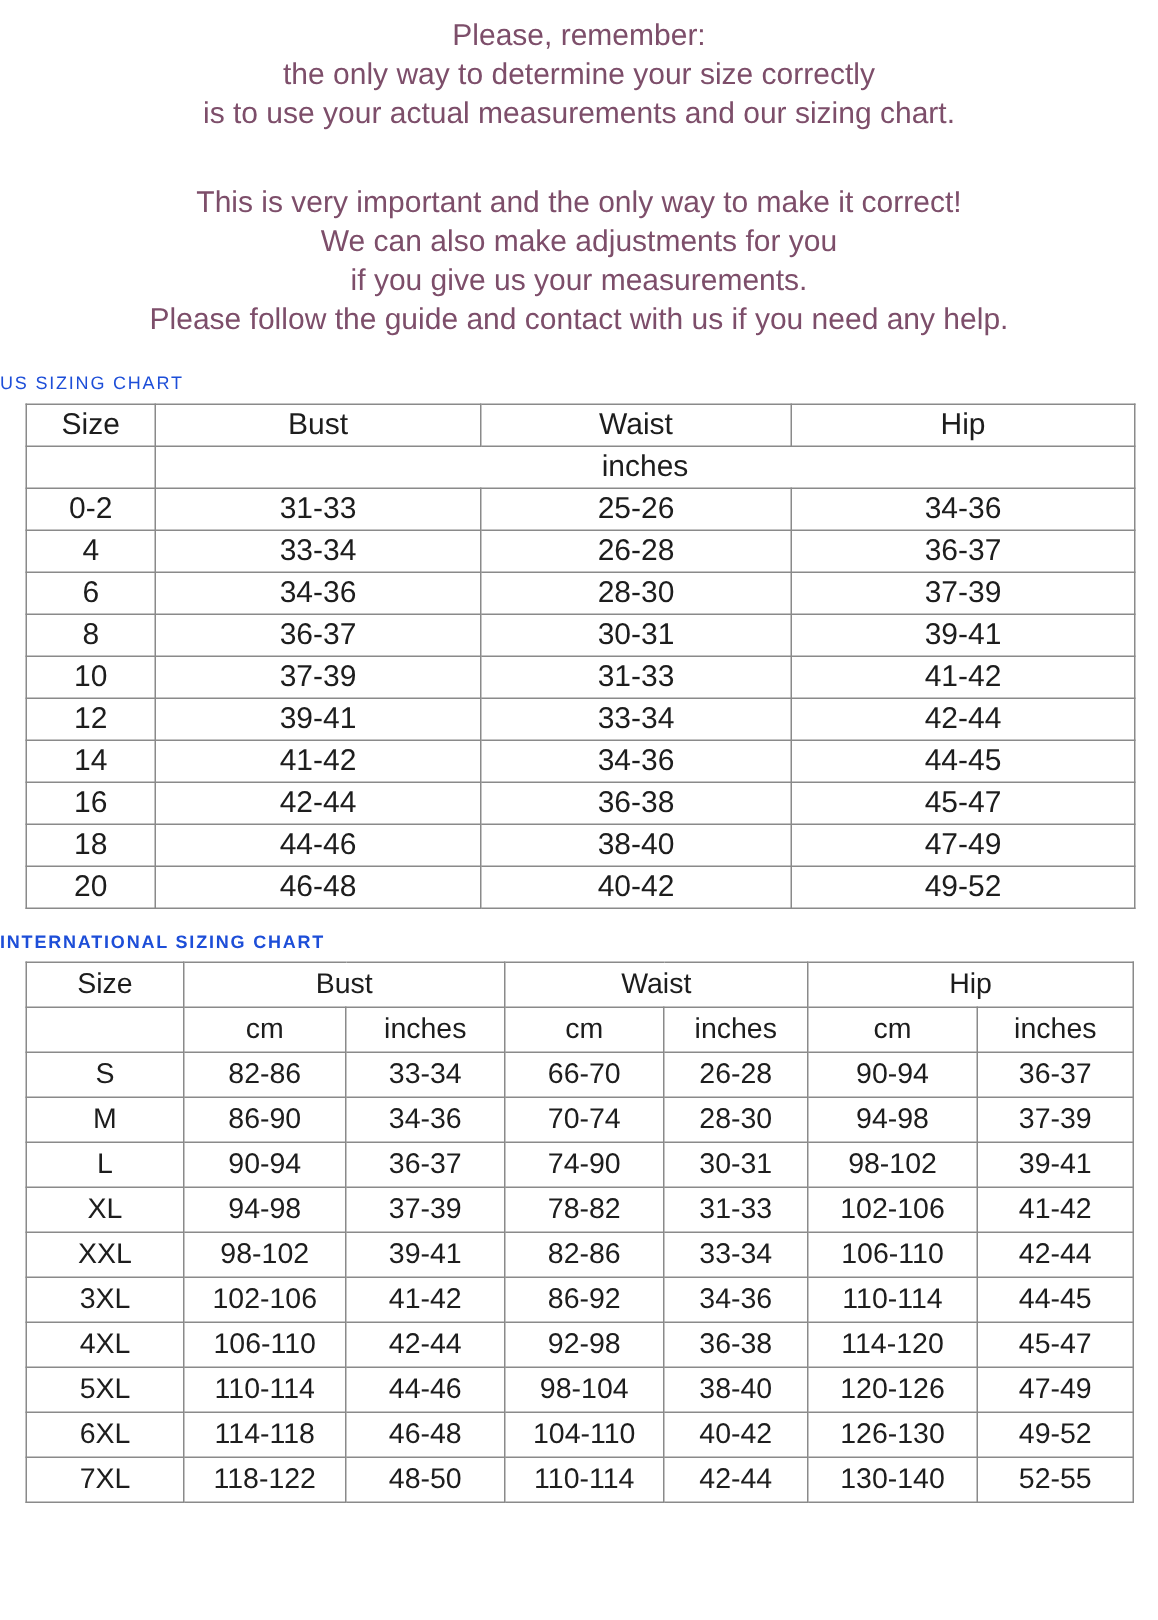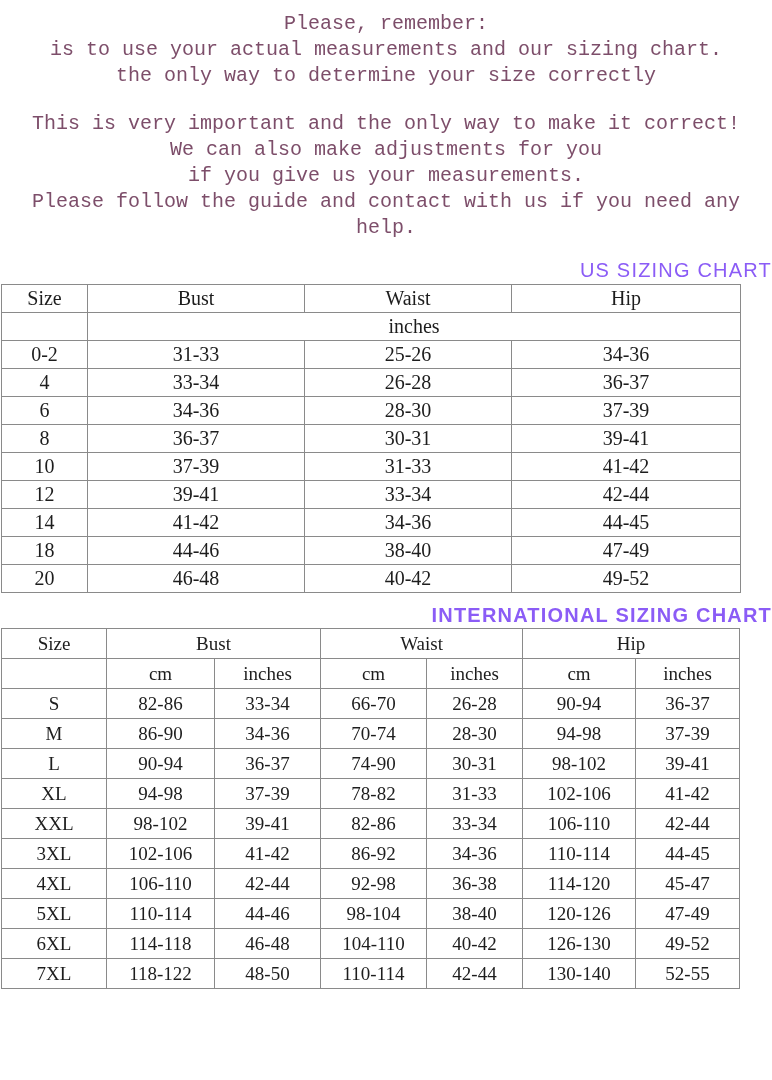--- a/index.html
+++ b/index.html
@@ -15,43 +15,42 @@
   .page { width: 772px; height: 1080px; }
 
   
   .intro {
     padding-top: 11px;
     text-align: center;
     color: #7d4e6a;
     font-size: 20px;
     line-height: 26px;
   }
-  .intro .para { margin: 0; font-family: Liberation Mono, monospace; }
-  .intro .para + .para { margin-top: 22px; }
+  .intro .para { margin: 0; }
+  .intro .para + .para { margin-top: 33px; }
   .intro .line { display: block; }
 
   
   .chart-title {
-    text-align: right;
-    font-size: 20px;
+    text-align: left;
+    font-size: 12px;
     line-height: 22px;
     letter-spacing: 1.2px;
-    color: #8b5cf6;
+    color: #1d4ed8;
     margin-top: 18px;
     margin-bottom: 3px;
   }
   .chart-title.intl { margin-top: 11px; margin-bottom: 2px; font-weight: bold; }
 
   
   table.sizing-table {
     border-collapse: collapse;
     table-layout: fixed;
-    margin-left: 1px;
+    margin-left: 17px;
     color: #1d1d1d;
-    font-family: Liberation Serif, serif;
   }
   .sizing-table th, .sizing-table td {
     border: 1px solid #8a8a8a;
     text-align: center;
     vertical-align: middle;
     padding: 0;
     font-weight: normal;
     font-size: 20px;
     white-space: nowrap;
     overflow: hidden;
@@ -63,22 +62,22 @@
   .intl-table th, .intl-table td { font-size: 19px; }
 </style>
 </head>
 <body>
 
 <div class="page">
 
   <div class="intro">
     <p class="para">
       <span class="line">Please, remember:</span>
+      <span class="line">the only way to determine your size correctly</span>
       <span class="line">is to use your actual measurements and our sizing chart.</span>
-      <span class="line">the only way to determine your size correctly</span>
     </p>
     <p class="para">
       <span class="line">This is very important and the only way to make it correct!</span>
       <span class="line">We can also make adjustments for you</span>
       <span class="line">if you give us your measurements.</span>
       <span class="line">Please follow the guide and contact with us if you need any help.</span>
     </p>
   </div>
 
   <div class="chart-title">US SIZING CHART</div>
@@ -146,20 +145,26 @@
           <td>42-44</td>
         </tr>
 
         <tr>
           <td>14</td>
           <td>41-42</td>
           <td>34-36</td>
           <td>44-45</td>
         </tr>
 
+        <tr>
+          <td>16</td>
+          <td>42-44</td>
+          <td>36-38</td>
+          <td>45-47</td>
+        </tr>
 
         <tr>
           <td>18</td>
           <td>44-46</td>
           <td>38-40</td>
           <td>47-49</td>
         </tr>
 
         <tr>
           <td>20</td>

